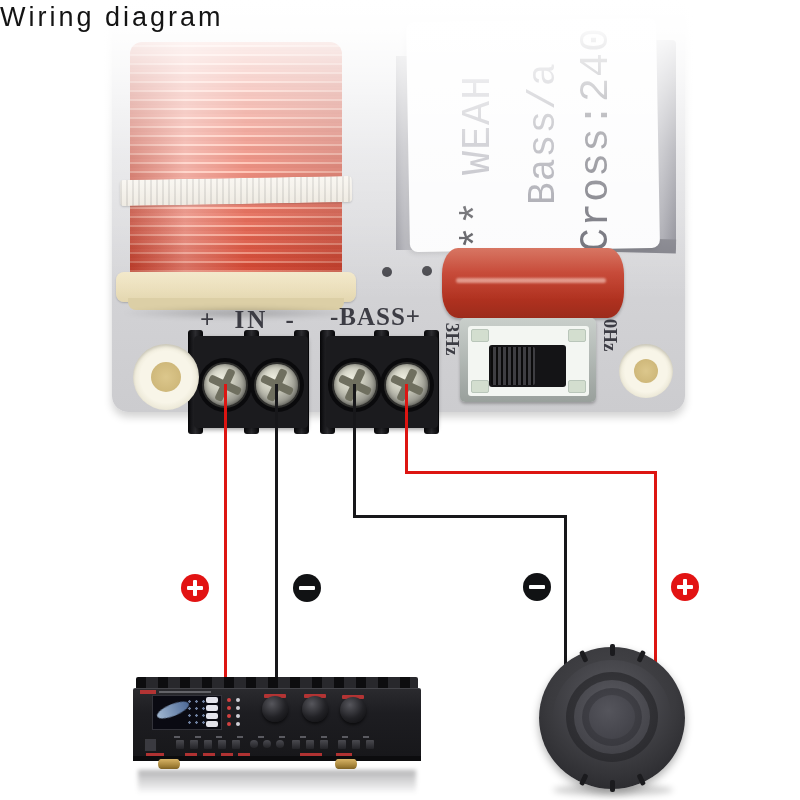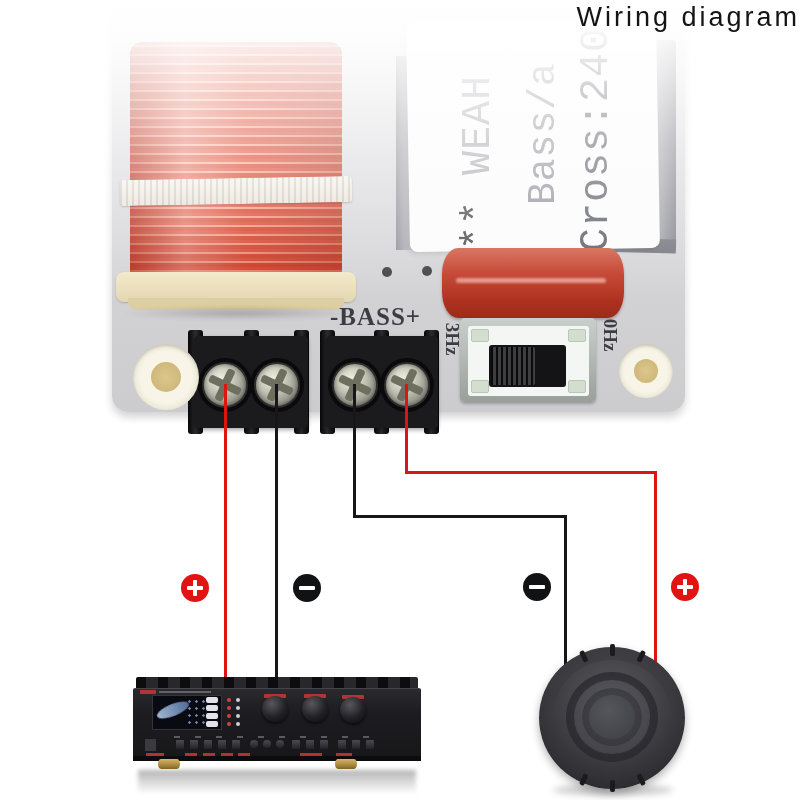--- a/index.html
+++ b/index.html
@@ -139,21 +139,21 @@
       background:radial-gradient(circle at 50% 38%,#5c5c62 0%,#4a4a50 55%,#3c3c42 100%);}
   .r5{left:44px;top:42px;width:60px;height:58px;
       background:radial-gradient(circle at 50% 40%,#46464c,#38383e 80%);}
   .r6{left:51px;top:49px;width:46px;height:44px;
       background:radial-gradient(circle at 42% 35%,#55555c 0%,#47474e 60%,#3e3e44 100%);}
   .notch{left:72px;top:66px;width:5px;height:12px;background:#1b1b1e;border-radius:2px;}
   .spk-shadow{left:15px;top:138px;width:120px;height:12px;border-radius:50%;
       background:rgba(0,0,0,.18);filter:blur(3px);}
 
   
-  .title{left:0;top:2px;width:800px;text-align:right;font-size:27px;letter-spacing:3px;
+  .title{left:0;top:2px;width:800px;text-align:left;font-size:27px;letter-spacing:3px;
       color:#141414;font-weight:500;}
 </style>
 </head>
 <body>
 
 <div class="page">
 
   <div class="d pcb"></div>
 
   <div class="d coil"></div>
@@ -168,20 +168,21 @@
   <div class="d strip-c"></div>
 
   <div class="d sticker"></div>
   <div class="d stkcol col1"><span class="dk">** </span><span class="lt">WEAH</span></div>
   <div class="d stkcol col2">Bass/a</div>
   <div class="d stkcol col3">Cross:240</div>
 
   <div class="d cap"></div>
   <div class="d cap-shine"></div>
 
+  <div class="d silk silk-in">+ IN -</div>
   <div class="d silk silk-bass">-BASS+</div>
   <div class="d silk silk-rot silk-3hz">3Hz</div>
   <div class="d silk silk-rot silk-0hz">0Hz</div>
 
   <div class="d rib" style="left:188px;"></div>
   <div class="d rib" style="left:244px;"></div>
   <div class="d rib" style="left:294px;"></div>
   <div class="d tblock" style="left:194px;width:114px;"></div>
   <div class="d rib" style="left:320px;"></div>
   <div class="d rib" style="left:374px;"></div>

